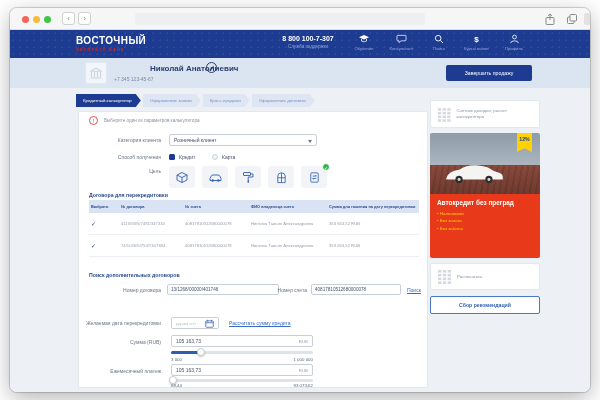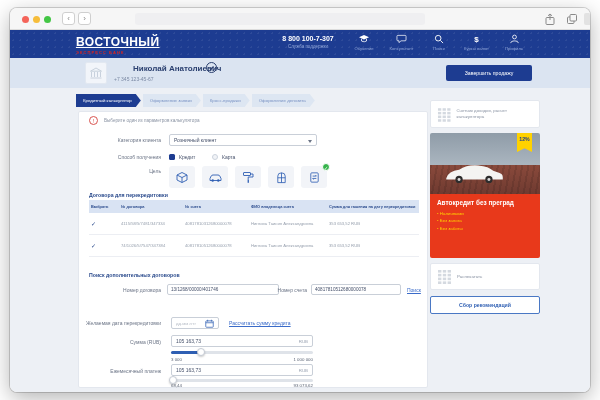--- a/index.html
+++ b/index.html
@@ -11,34 +11,34 @@
   .chrome { position:absolute; left:0; top:0; width:580px; height:22px; background:#f6f6f6; border-bottom:1px solid #dcdcdc; }
   .light { position:absolute; top:8px; width:7px; height:7px; border-radius:50%; }
   .navbtn { position:absolute; top:4px; width:13px; height:13px; border:1px solid #cfcfcf; border-radius:3px; background:#fff;
             color:#8a8a8a; font-size:8px; line-height:11px; text-align:center; }
   .addressbar { position:absolute; left:125px; top:5px; width:290px; height:12px; background:#efeff1; border-radius:3px; }
   .chromeicon { position:absolute; top:5px; }
   
   .appheader { position:absolute; left:0; top:22px; width:580px; height:28px; background:#1d3c91;
                background-image:radial-gradient(rgba(255,255,255,.07) 1px, transparent 1px); background-size:7px 7px; }
   .logo { position:absolute; left:66px; top:5px; }
-  .logo .t { color:#fff; font-weight:bold; font-size:12px; letter-spacing:.4px;text-decoration:underline; }
+  .logo .t { color:#fff; font-weight:bold; font-size:10px; letter-spacing:.4px; }
   .logo .b { color:#e2231a; font-weight:bold; font-size:4px; letter-spacing:1.1px; margin-top:1px; }
   .phoneblk { position:absolute; left:255px; top:5px; width:86px; text-align:center; }
   .phoneblk .n { color:#fff; font-weight:bold; font-size:7px; }
   .phoneblk .c { color:#93a8d9; font-size:4.5px; margin-top:2px; }
   .hnav { position:absolute; left:336px; top:4px; width:186px; display:flex; justify-content:space-between; }
   .hnavitem { width:36px; display:flex; flex-direction:column; align-items:center; gap:2px; }
   .hnavitem .lab { color:#93a8d9; font-size:4.2px; white-space:nowrap; }
   .hnavitem .ic { height:10px; display:flex; align-items:center; justify-content:center; color:#fff; font-size:8px; font-weight:bold; }
   
   .clientbar { position:absolute; left:0; top:50px; width:580px; height:30px; background:#dbe4f1; }
   .avatar { position:absolute; left:75px; top:4px; width:22px; height:22px; background:#f2f5fa; border:1px solid #e2e8f1; border-radius:2px;
             display:flex; align-items:center; justify-content:center; }
-  .cname { position:absolute; left:95px; top:6px; font-size:8px; color:#2a3f6f; font-weight:bold; white-space:nowrap;padding-left:28px; }
+  .cname { position:absolute; left:112px; top:6px; font-size:8px; color:#2a3f6f; font-weight:bold; white-space:nowrap;padding-left:28px; }
   .editcirc { position:absolute; left:196px; top:4px; width:11px; height:11px; border:1px solid #2a3f6f; border-radius:50%;
               display:flex; align-items:center; justify-content:center; }
   .cphone { position:absolute; left:104px; top:18px; font-size:5px; color:#7c8aa5; }
   .finishbtn { position:absolute; right:58px; top:7px; width:86px; height:16px; background:#1d3c91; border-radius:2px;
                color:#fff; font-size:5.2px; display:flex; align-items:center; justify-content:center; }
   
   .main { position:absolute; left:0; top:80px; width:580px; height:304px; background:#edf0f5; }
   .tabs { position:absolute; left:66px; top:6px; display:flex; }
   .tab { height:13px; padding:0 9px 0 7px; display:flex; align-items:center; font-size:4.4px; color:#7a93c4; background:#dde6f2;
          margin-right:2px; clip-path:polygon(0 0, calc(100% - 5px) 0, 100% 50%, calc(100% - 5px) 100%, 0 100%); white-space:nowrap; }

